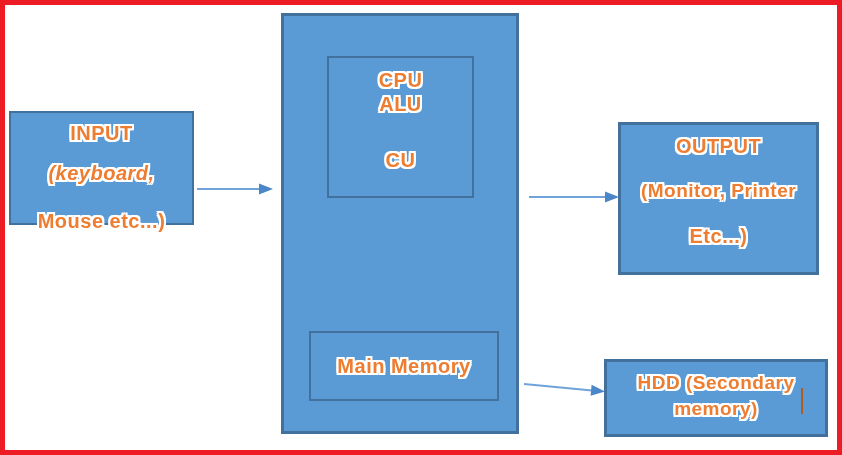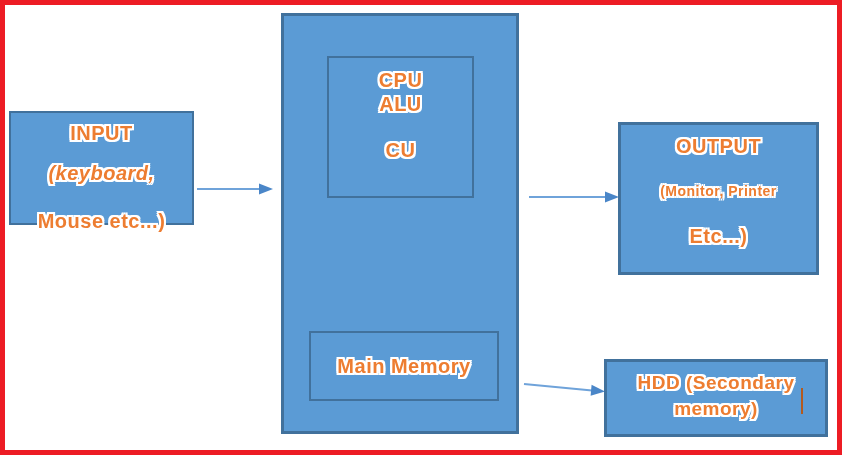--- a/index.html
+++ b/index.html
@@ -53,24 +53,24 @@
   .memory-box   { left: 304px; top: 326px; width: 190px; height: 70px;  background: transparent; justify-content: center; }
   .output-box   { left: 613px; top: 117px; width: 201px; height: 153px; border-width: 3px; }
   .hdd-box      { left: 599px; top: 354px; width: 224px; height: 78px;  border-width: 3px; }
 
   .input-box .line1  { margin-top: 8px;  }
   .input-box .line2  { margin-top: 16px; font-style: italic; }
   .input-box .line3  { margin-top: 24px; text-align: right; }
 
   .cpu-box .line1    { margin-top: 10px; }
   .cpu-box .line2    { }
-  .cpu-box .line3    { margin-top: 22px; }
+  .cpu-box .line3    { margin-top: 32px; }
 
   .output-box .line1 { margin-top: 9px;  }
-  .output-box .line2 { margin-top: 21px; font-size: 14px; }
+  .output-box .line2 { margin-top: 21px; font-size: 19px; }
   .output-box .line3 { margin-top: 21px; }
 
   .hdd-box .line1    { margin-top: 9px; font-size: 19px; }
   .hdd-box .line2    { margin-top: 2px; font-size: 19px; }
 
   .cursor-mark {
     position: absolute;
     left: 796px;
     top: 383px;
     width: 2px;

